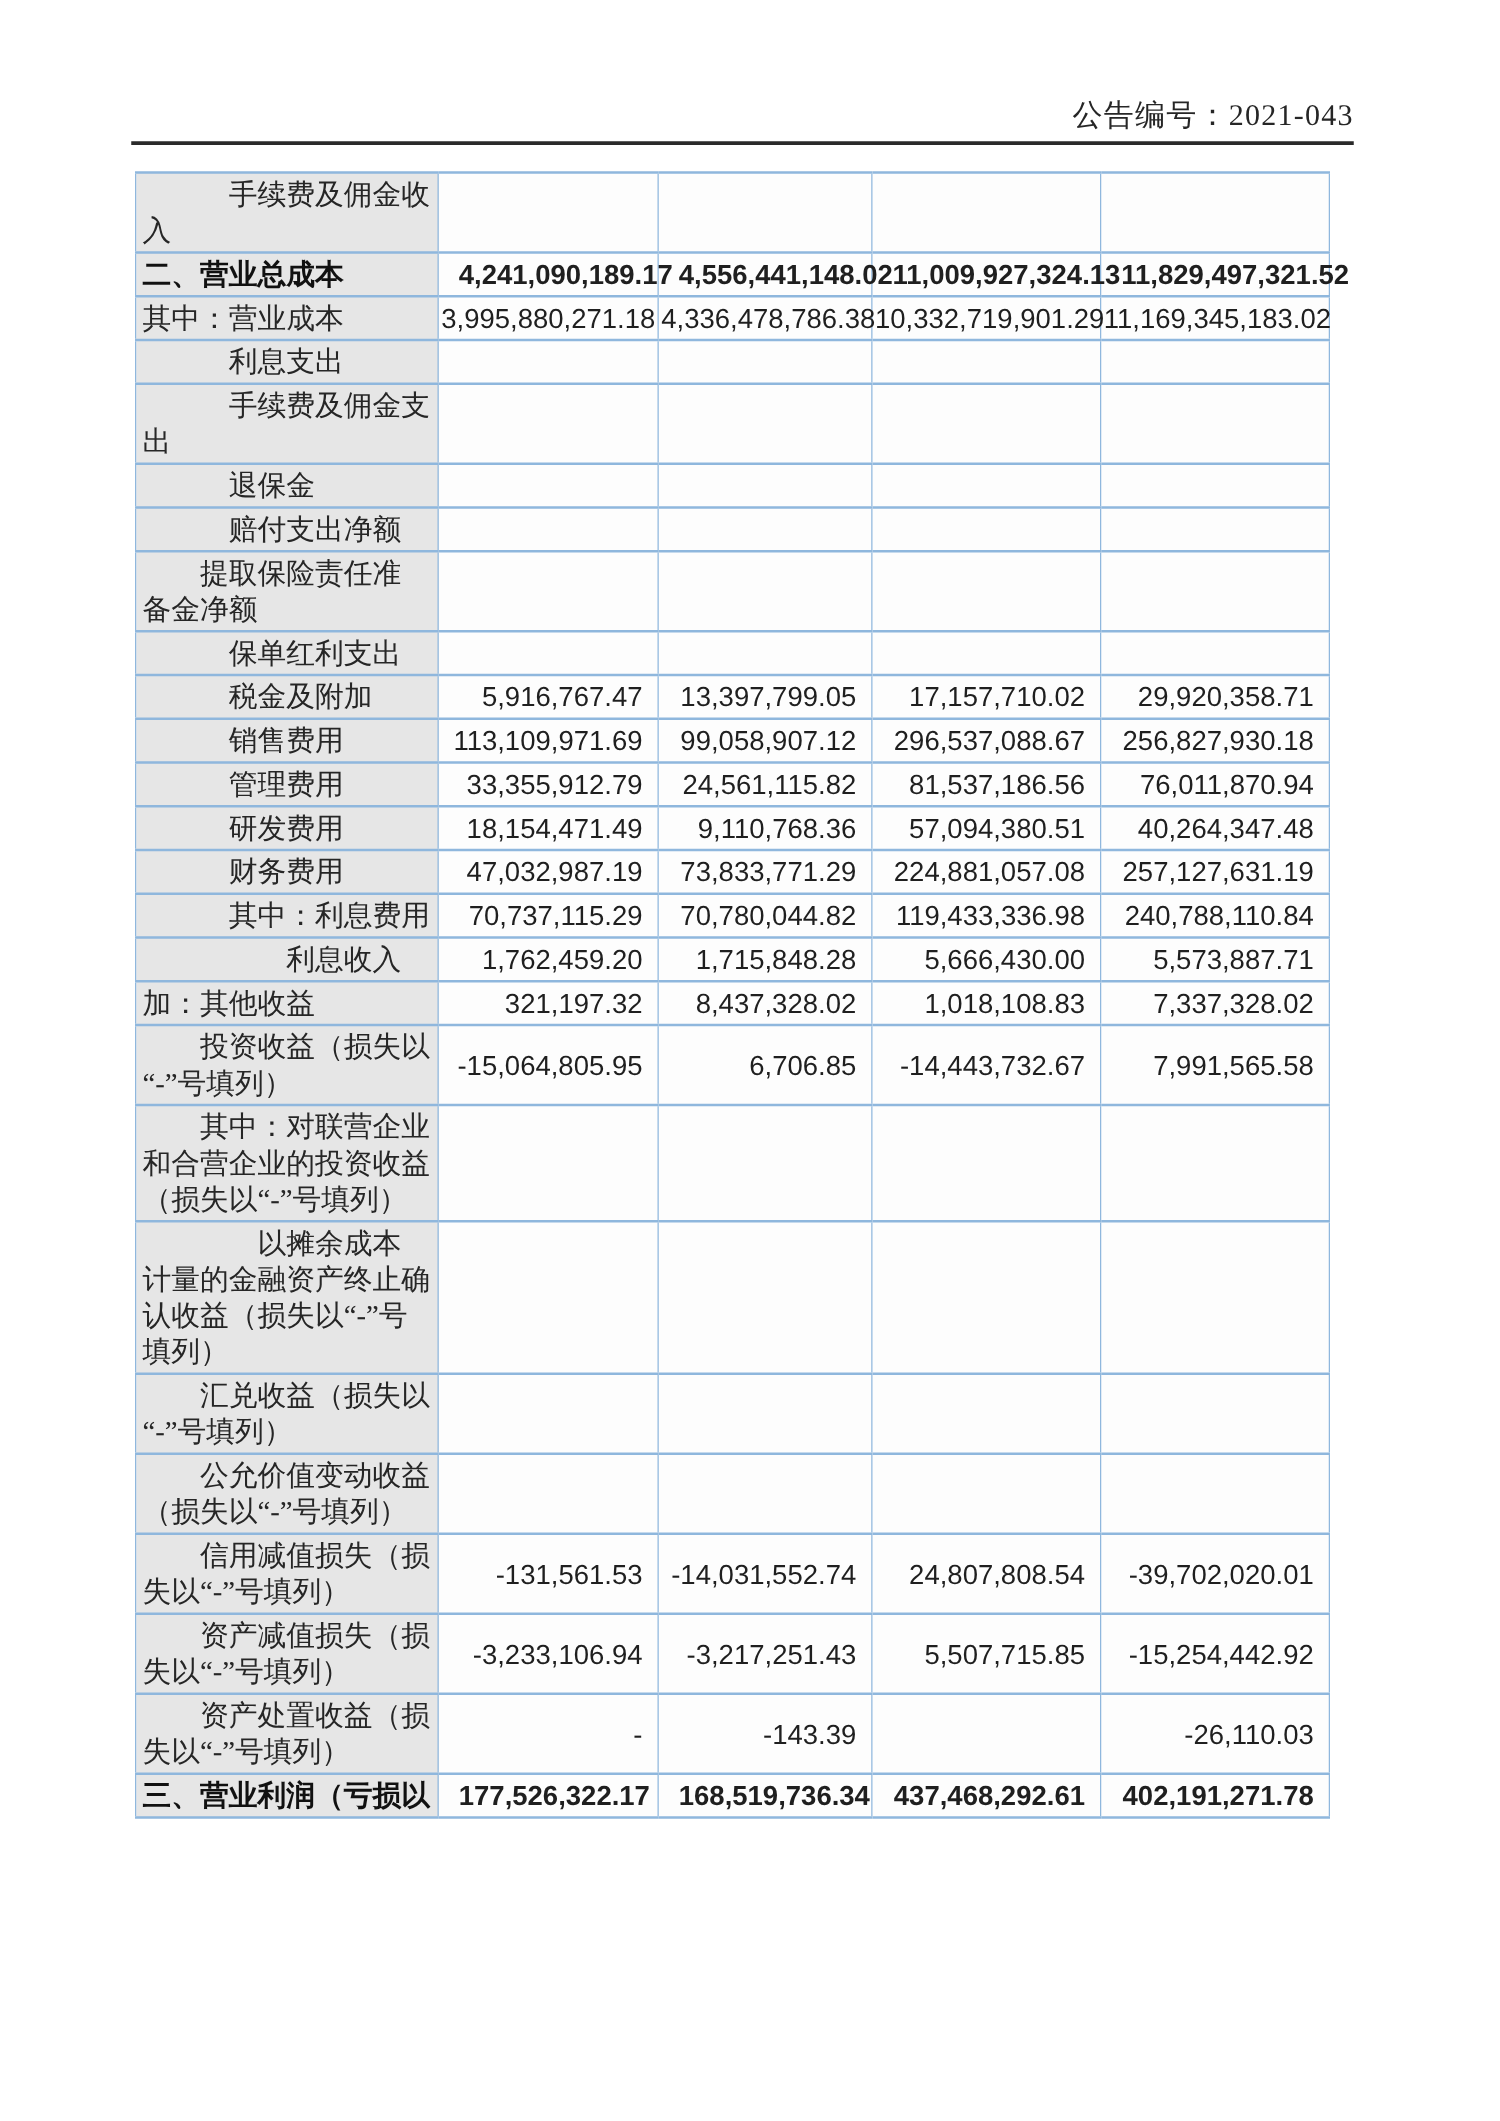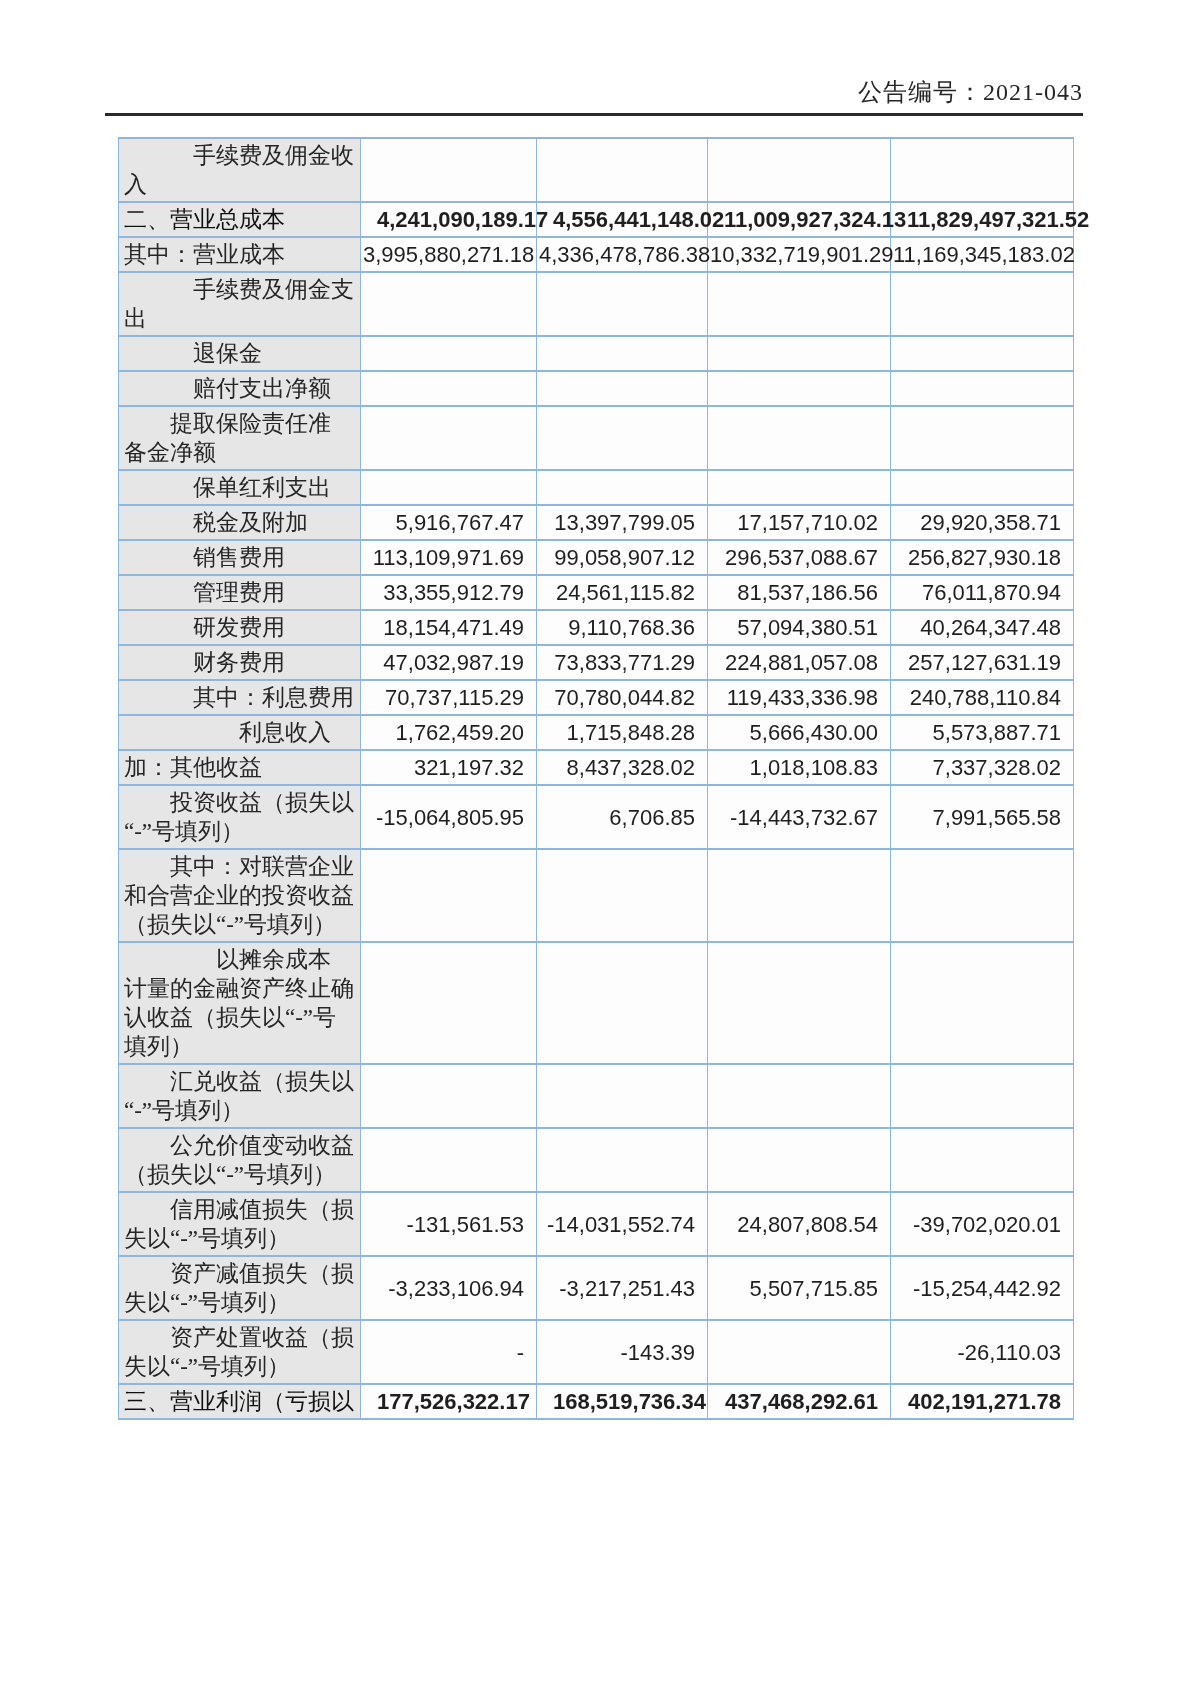--- a/index.html
+++ b/index.html
@@ -27,21 +27,21 @@
     color:#262626;
     font-family:Liberation Serif, serif;
   }
   .header-rule{
     position:absolute;
     top:113px;left:105px;width:978px;height:3px;
     background:var(--rule-dark);
   }
   table.fin{
     position:absolute;
-    top:137px;left:118px;
+    top:137px;left:108px;
     width:955px;
     border-collapse:collapse;
     table-layout:fixed;
   }
   table.fin td{
     border:1px solid var(--border-blue);
     border-top-width:2px;
     border-bottom-width:2px;
     vertical-align:middle;
     box-sizing:border-box;
@@ -58,21 +58,21 @@
   td.val{
     background:var(--cell-bg);
     font-family:"Liberation Sans","DejaVu Sans",sans-serif;
     font-size:22px;
     line-height:29px;
     color:var(--text-dark);
     text-align:right;
     padding:2px 12px 2px 2px;
   }
   tr.bold td.label{
-    font-weight:400;
+    font-weight:700;
     color:#111;
   }
   tr.bold td.val{
     font-weight:600;
     padding-left:16px;
   }
 </style>
 </head>
 <body>
 
@@ -105,20 +105,27 @@
           <td class="val">11,829,497,321.52</td>
         </tr>
         <tr>
           <td class="label">其中：营业成本</td>
           <td class="val">3,995,880,271.18</td>
           <td class="val">4,336,478,786.38</td>
           <td class="val">10,332,719,901.29</td>
           <td class="val">11,169,345,183.02</td>
         </tr>
         <tr>
+          <td class="label">　　　利息支出</td>
+          <td class="val"></td>
+          <td class="val"></td>
+          <td class="val"></td>
+          <td class="val"></td>
+        </tr>
+        <tr>
           <td class="label">　　　手续费及佣金支
 出</td>
           <td class="val"></td>
           <td class="val"></td>
           <td class="val"></td>
           <td class="val"></td>
         </tr>
         <tr>
           <td class="label">　　　退保金</td>
           <td class="val"></td>

